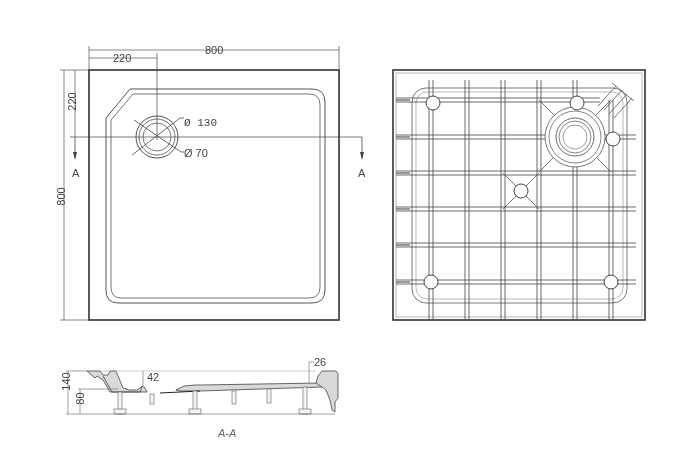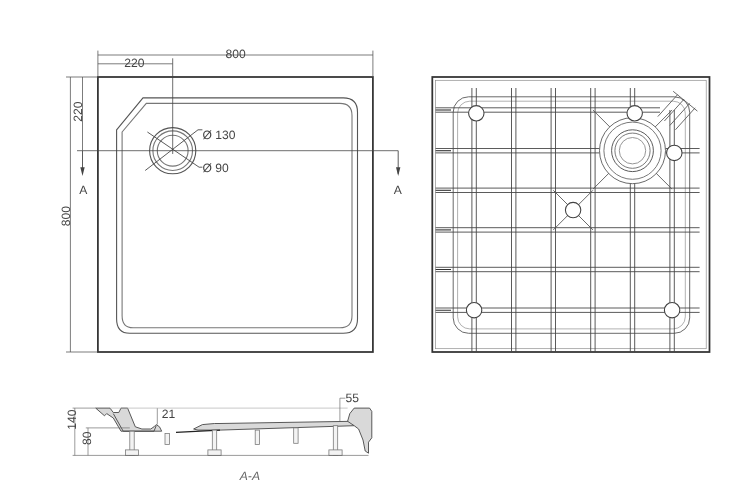--- a/index.html
+++ b/index.html
@@ -161,22 +161,22 @@
       <line x1="309" y1="362" x2="309" y2="383"></line>
       <line x1="309" y1="362" x2="314" y2="362"></line>
     </g>
   </g>
 </svg>
 
 <div class="lbl" style="left:205px;top:45px;">800</div>
 <div class="lbl" style="left:113px;top:53px;">220</div>
 <div class="lbl v" style="left:63px;top:96px;">220</div>
 <div class="lbl v" style="left:52px;top:191px;">800</div>
-<div class="lbl" style="left:184px;top:118px;">Ø 130</div>
-<div class="lbl" style="left:184px;top:148px;">Ø 90</div>
+<div class="lbl" style="left:184px;top:118px;font-family:Liberation Mono, monospace;">Ø 130</div>
+<div class="lbl" style="left:184px;top:148px;">Ø 70</div>
 <div class="lbl" style="left:72px;top:168px;">A</div>
 <div class="lbl" style="left:358px;top:168px;">A</div>
 
 <div class="lbl v" style="left:57px;top:376px;">140</div>
 <div class="lbl v" style="left:74px;top:393px;">80</div>
-<div class="lbl" style="left:147px;top:372px;">21</div>
-<div class="lbl" style="left:314px;top:357px;">55</div>
+<div class="lbl" style="left:147px;top:372px;">42</div>
+<div class="lbl" style="left:314px;top:357px;">26</div>
 <div class="lbl title" style="left:218px;top:428px;">A-A</div>
 
 </body></html>

